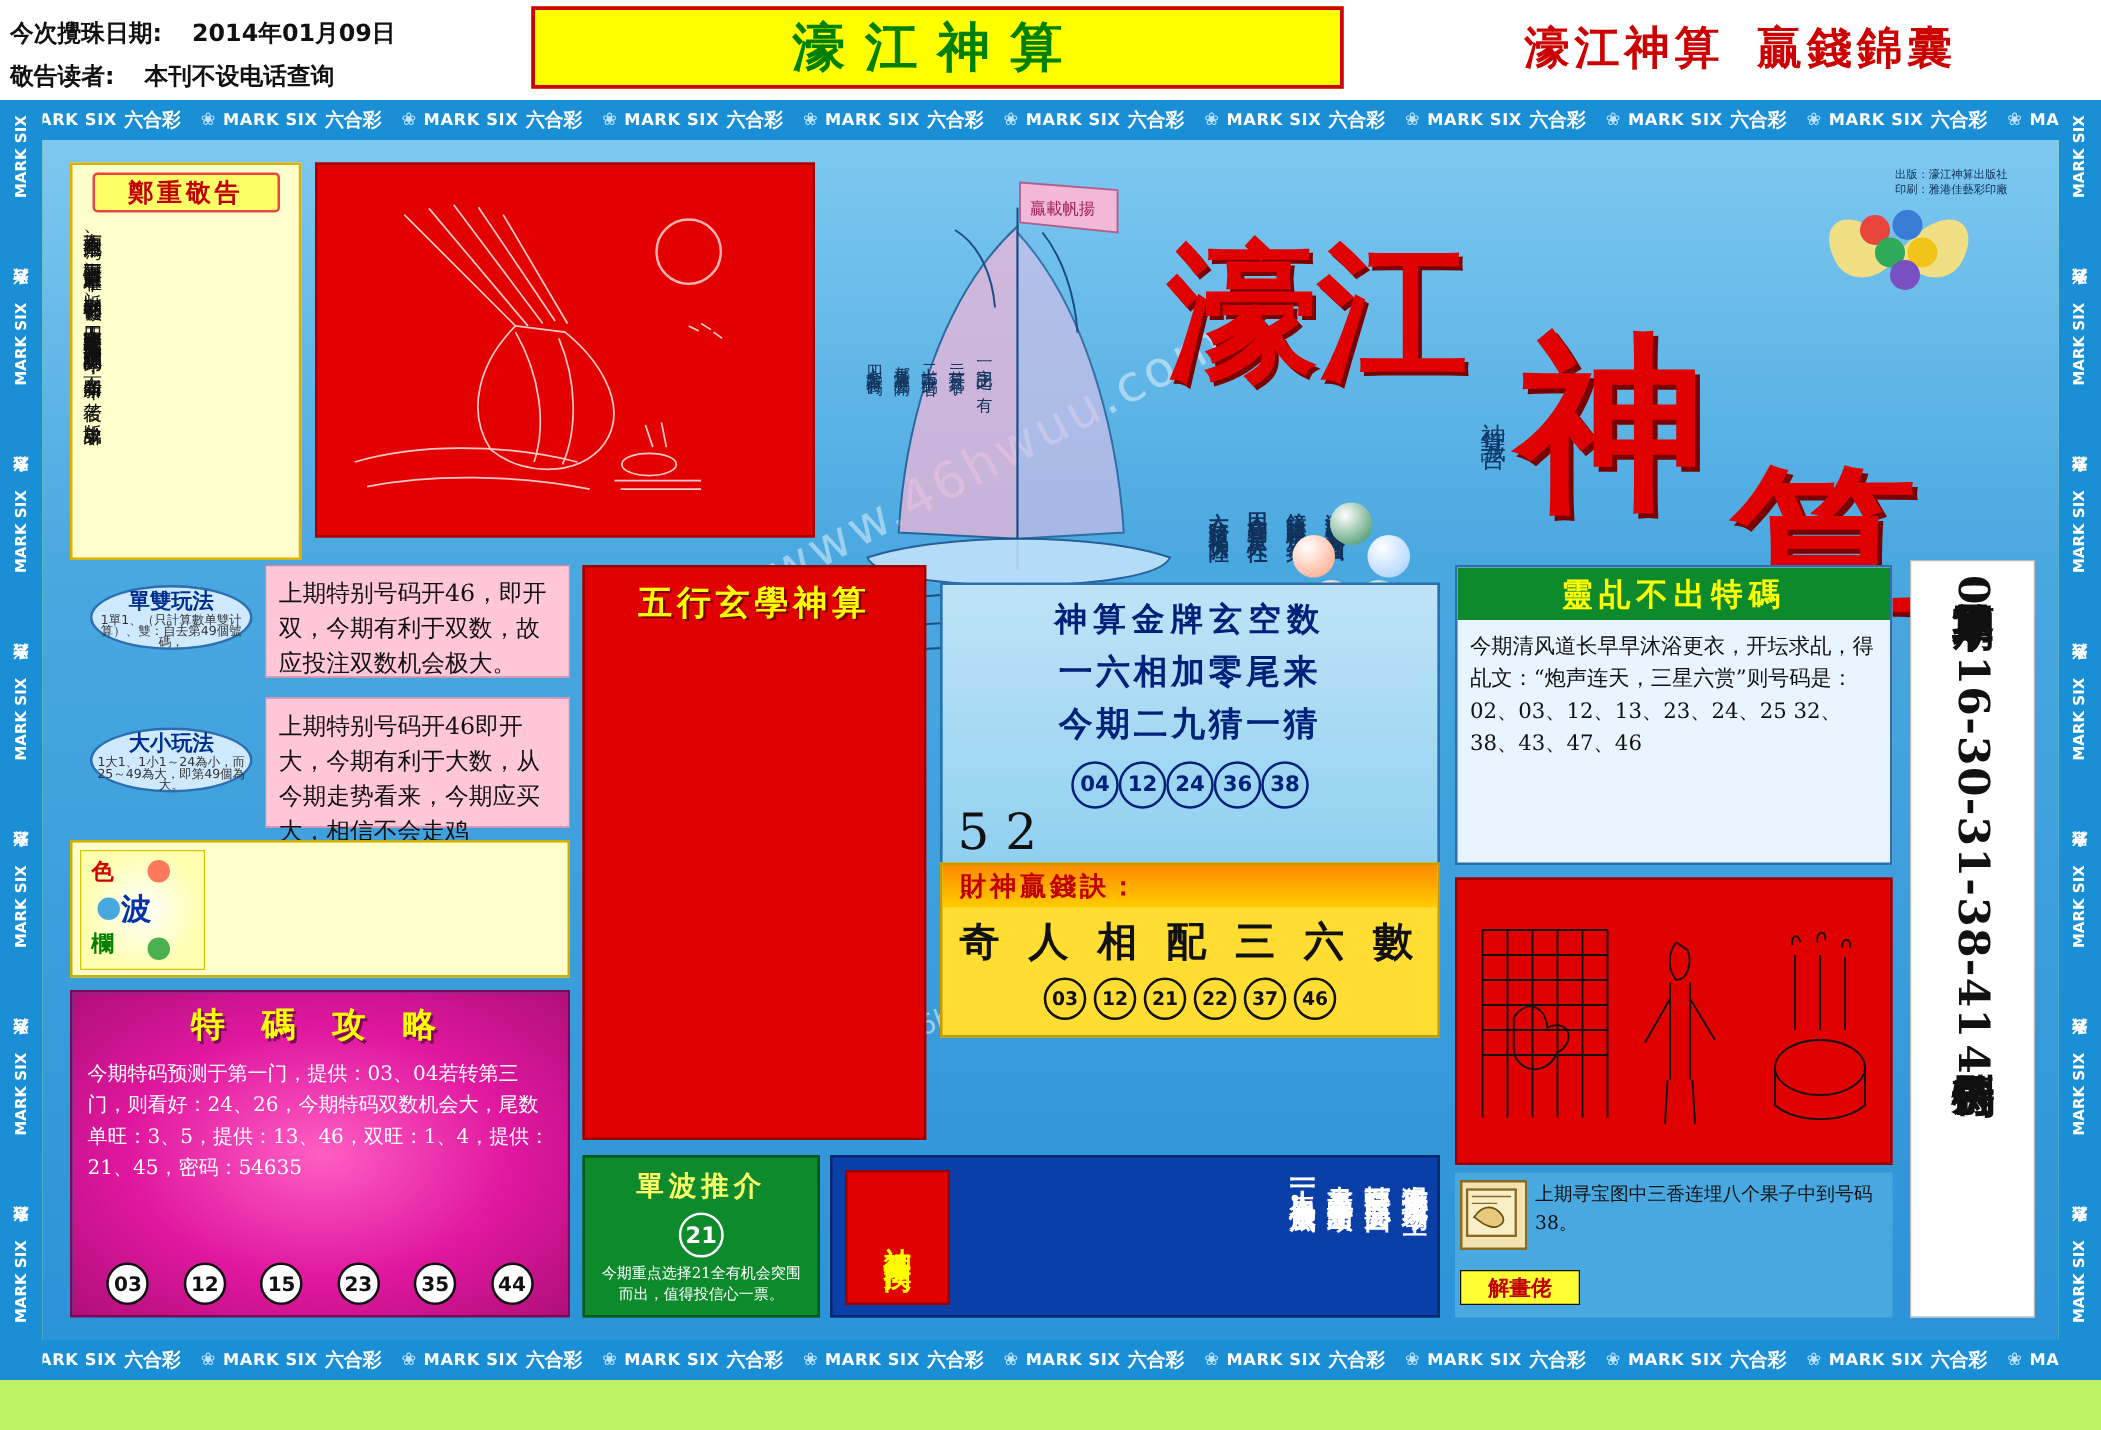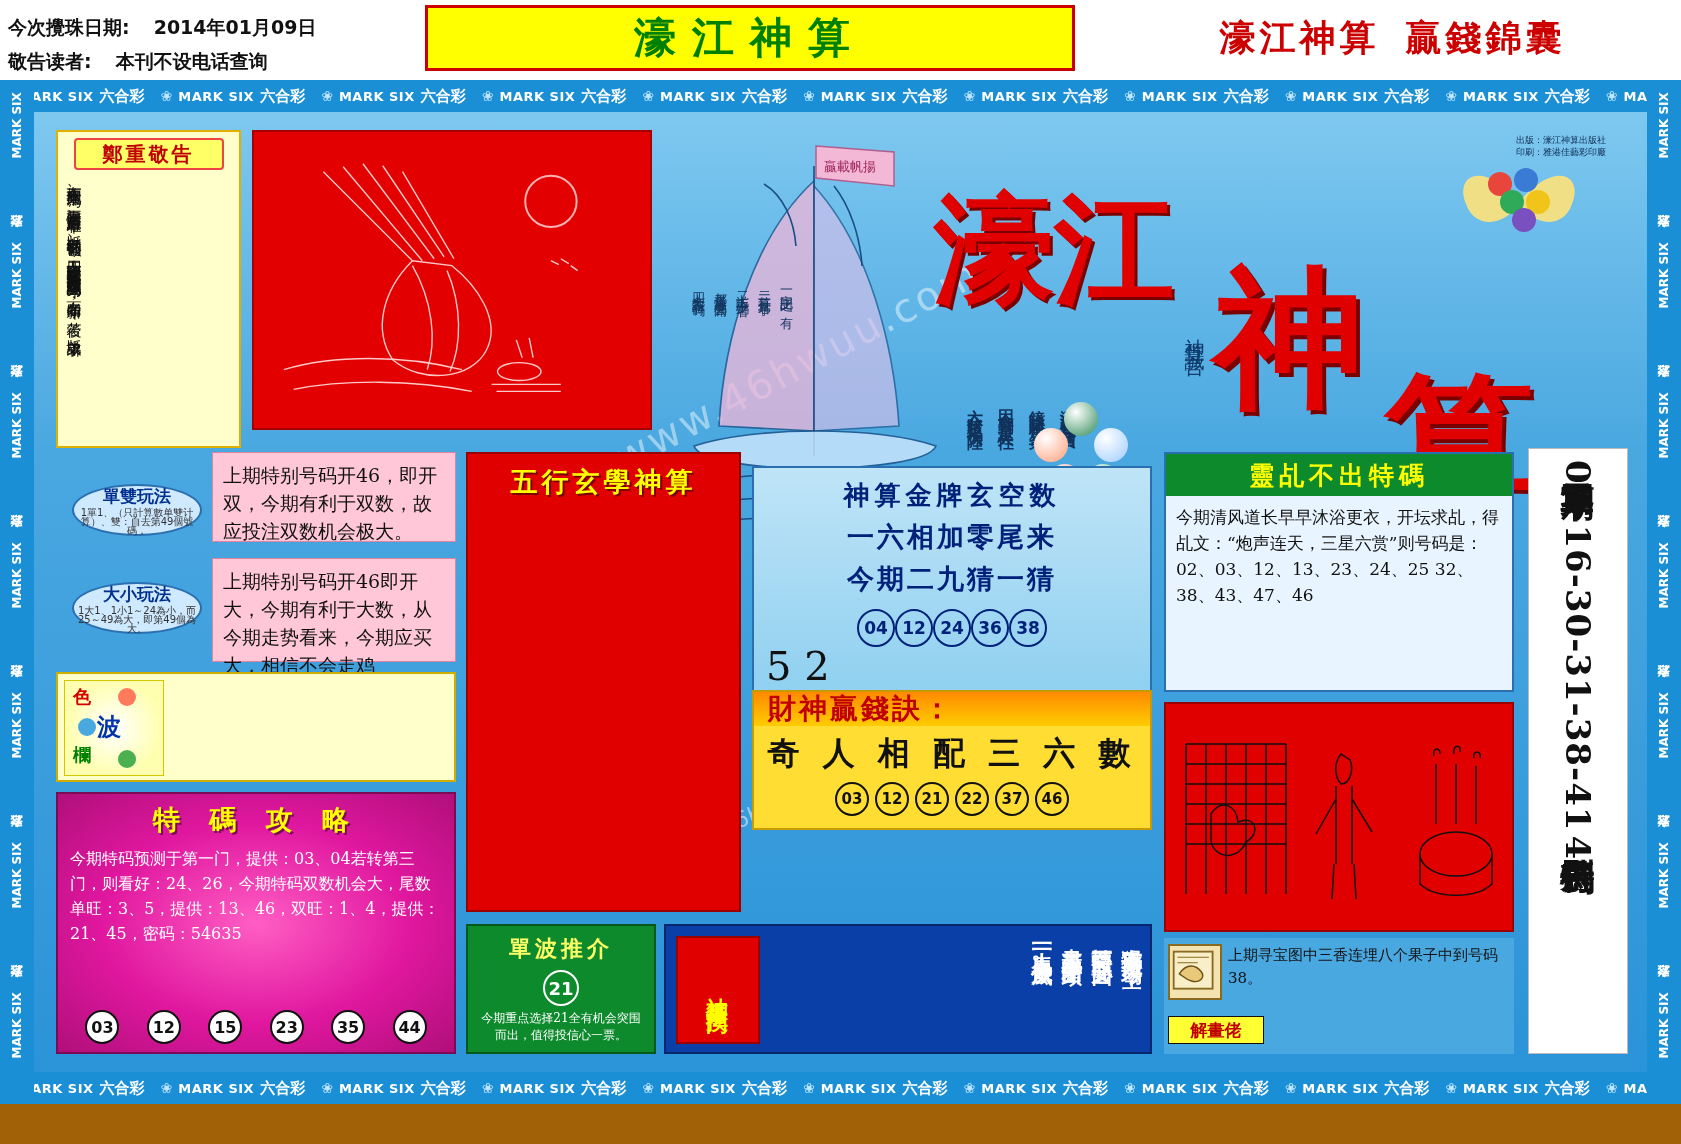--- a/index.html
+++ b/index.html
@@ -3,21 +3,21 @@
 <meta charset="utf-8">
 <style>
   * { box-sizing: border-box; margin: 0; padding: 0; }
   body {
     width: 1681px; height: 1144px;
     font-family: "DejaVu Sans", sans-serif;
     background: #ffffff;
     overflow: hidden;
     position: relative;
   }
-  .page { position: relative; width: 1681px; height: 1144px; background: #a16207; }
+  .page { position: relative; width: 1681px; height: 1144px; background: #bef264; }
 
   
   .topbar {
     position: absolute; left: 0; top: 0; width: 1681px; height: 80px;
     background: #ffffff;
   }
   .top-left {
     position: absolute; left: 8px; top: 10px; width: 400px;
     font-size: 19px; color: #111; line-height: 34px;
     font-family: "DejaVu Sans", sans-serif;
@@ -277,21 +277,21 @@
   }
 
   .caishen {
     left: 718px; top: 578px; width: 400px; height: 140px;
     background: #ffdd33; border: 2px solid #c89a00;
   }
   .caishen .bar {
     height: 34px; background: linear-gradient(180deg,#ff8a00,#ffcc00);
     display:flex; align-items:center; padding-left: 14px;
   }
-  .caishen .bar span { font-size: 28px; color:#c00000; font-weight:bold;
+  .caishen .bar span { font-size: 21px; color:#c00000; font-weight:bold;
                        font-family:Liberation Serif, serif; letter-spacing:3px;}
   .caishen .big {
     text-align:center; margin-top: 6px; font-size: 32px; color:#111;
     font-family:"DejaVu Serif",serif; letter-spacing: 6px; font-weight:bold;
   }
   .caishen .nums { display:flex; justify-content:center; gap:6px; margin-top:6px; }
   .caishen .nums .oball { border-color:#111; color:#111; width:34px;height:34px;font-size:15px;}
 
   .monkey {
     left: 630px; top: 812px; width: 488px; height: 130px;
@@ -620,21 +620,21 @@
       <div class="pub">
         <div>出版：濠江神算出版社</div>
         <div>印刷：雅港佳藝彩印廠</div>
       </div>
       <div class="ch1">濠江</div>
       <div class="ch2">神</div>
       <div class="ch3">算</div>
       <div class="motto">神算誠言</div>
     </div>
 
-    <div class="lbl-oval" style="left:38px; top:372px;">
+    <div class="lbl-oval" style="left:38px; top:356px;">
       <div class="t">單雙玩法</div>
       <div class="s">1單1、（只計算數单雙计算）、雙：自去第49個號碼，</div>
     </div>
     <div class="pinkbox" style="left:178px; top:340px; width:244px; height:90px;">
       <p>上期特别号码开46，即开双，今期有利于双数，故应投注双数机会极大。</p>
     </div>
 
     <div class="lbl-oval" style="left:38px; top:470px;">
       <div class="t">大小玩法</div>
       <div class="s">1大1、1小1～24為小，而25～49為大，即第49個為大。</div>

